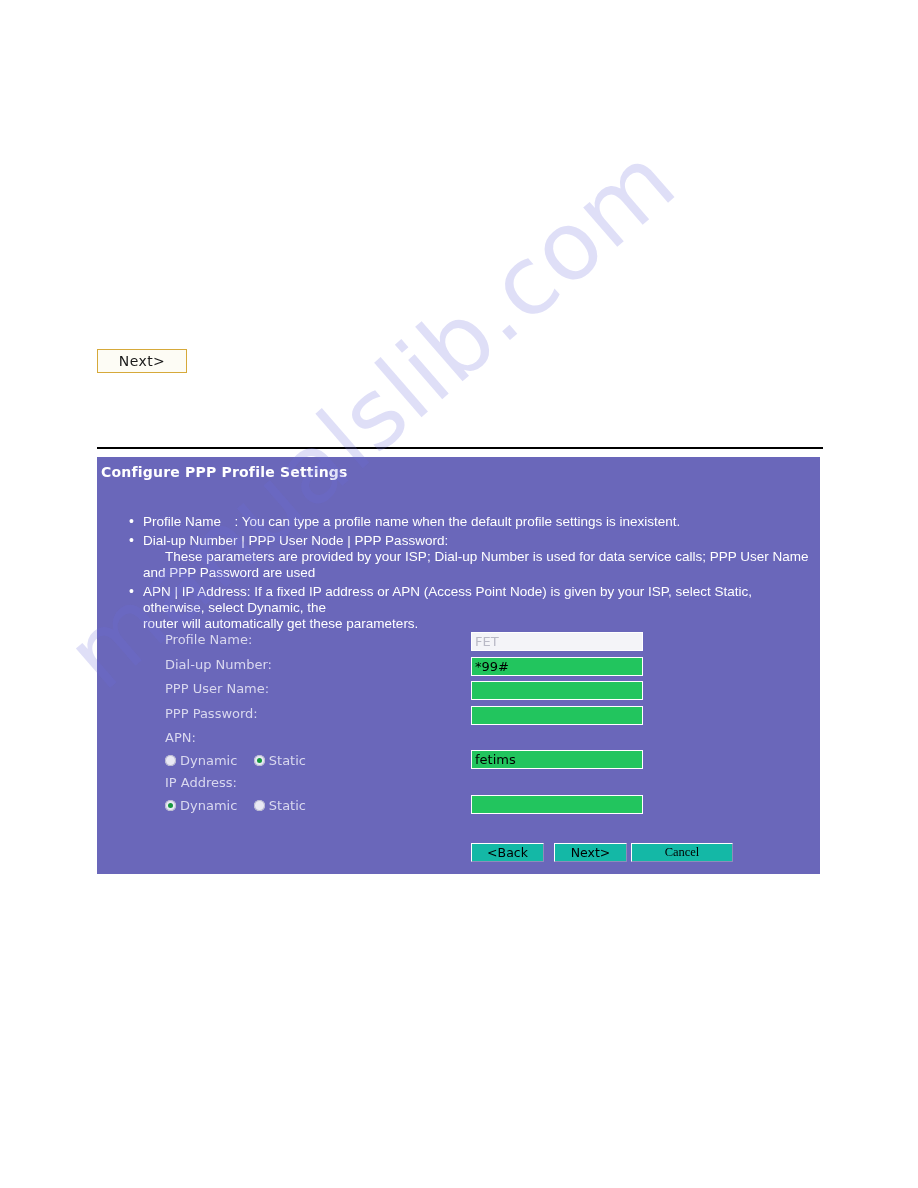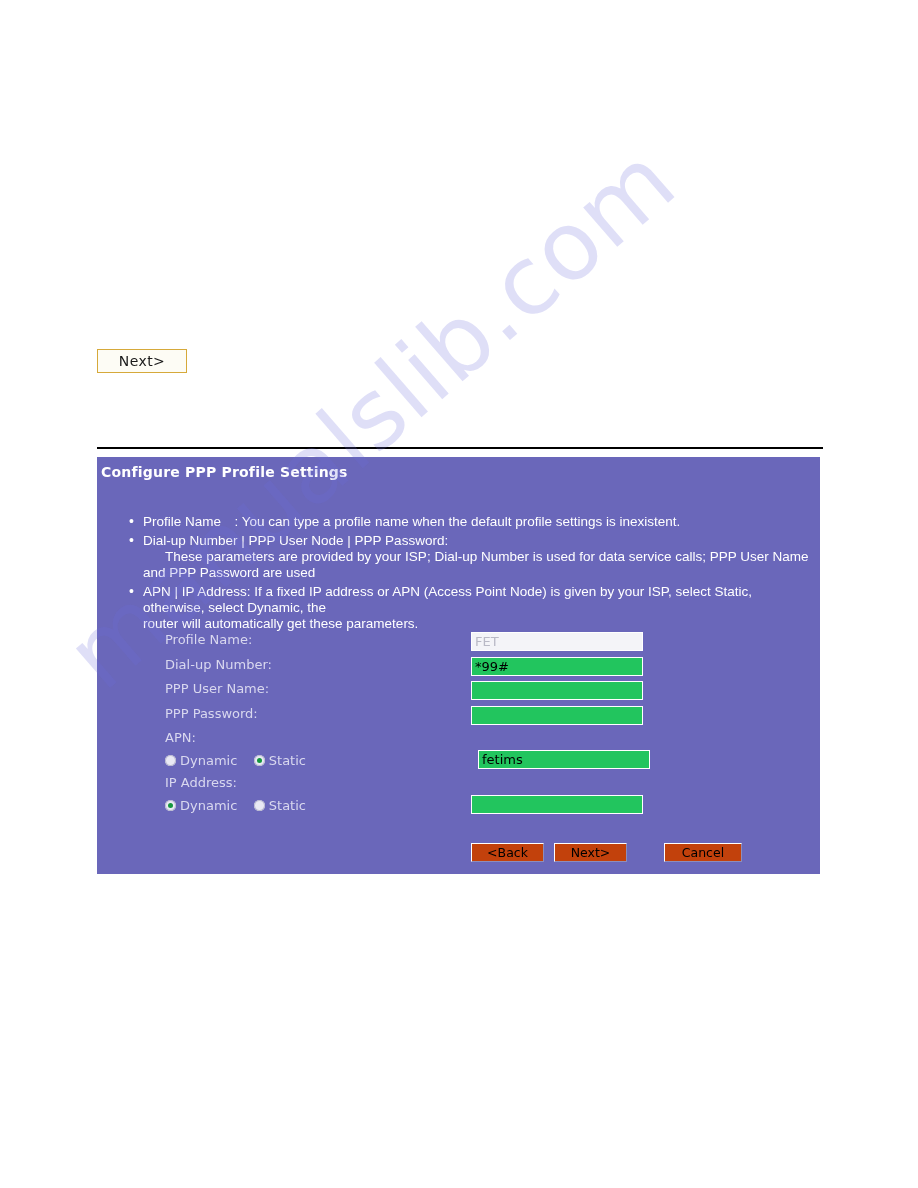--- a/index.html
+++ b/index.html
@@ -213,31 +213,31 @@
     height: 20px;
   }
   .panel-button {
     position: absolute;
     top: 0;
     height: 19px;
     box-sizing: border-box;
     border: 1px solid #ffffff;
     border-right-color: #8d8dbb;
     border-bottom-color: #8d8dbb;
-    background: #c2410c;
+    background: #14b8a6;
     color: #000000;
     font-family: "DejaVu Sans", sans-serif;
     font-size: 12.5px;
     line-height: 17px;
     text-align: center;
     cursor: pointer;
   }
   #back-button   { left: 0px;   width: 73px; }
   #next-button   { left: 83px;  width: 73px; }
-  #cancel-button { left: 193px; width: 78px; }
+  #cancel-button { left: 160px; width: 102px; font-family: Liberation Serif, serif; }
 </style>
 </head>
 <body>
 
 <div id="watermark">
   <div class="wm-text">manualslib.com</div>
 </div>
 
 <div id="top-next-button">Next&gt;</div>
 
@@ -289,21 +289,21 @@
 
     <div class="form-row" style="top:119px;">
       <div class="radio-group">
         <span class="radio-opt">
           <span class="radio-dot"></span><span class="radio-label">Dynamic</span>
         </span>
         <span class="radio-opt">
           <span class="radio-dot checked"></span><span class="radio-label">Static</span>
         </span>
       </div>
-      <input class="form-input" type="text" style="top: -1px; margin-left: 7px;" value="fetims">
+      <input class="form-input" type="text" style="top: -1px;" value="fetims">
     </div>
 
     <div class="form-row" style="top:143px;">
       <div class="form-label">IP Address:</div>
     </div>
 
     <div class="form-row" style="top:164px;">
       <div class="radio-group">
         <span class="radio-opt">
           <span class="radio-dot checked"></span><span class="radio-label">Dynamic</span>

